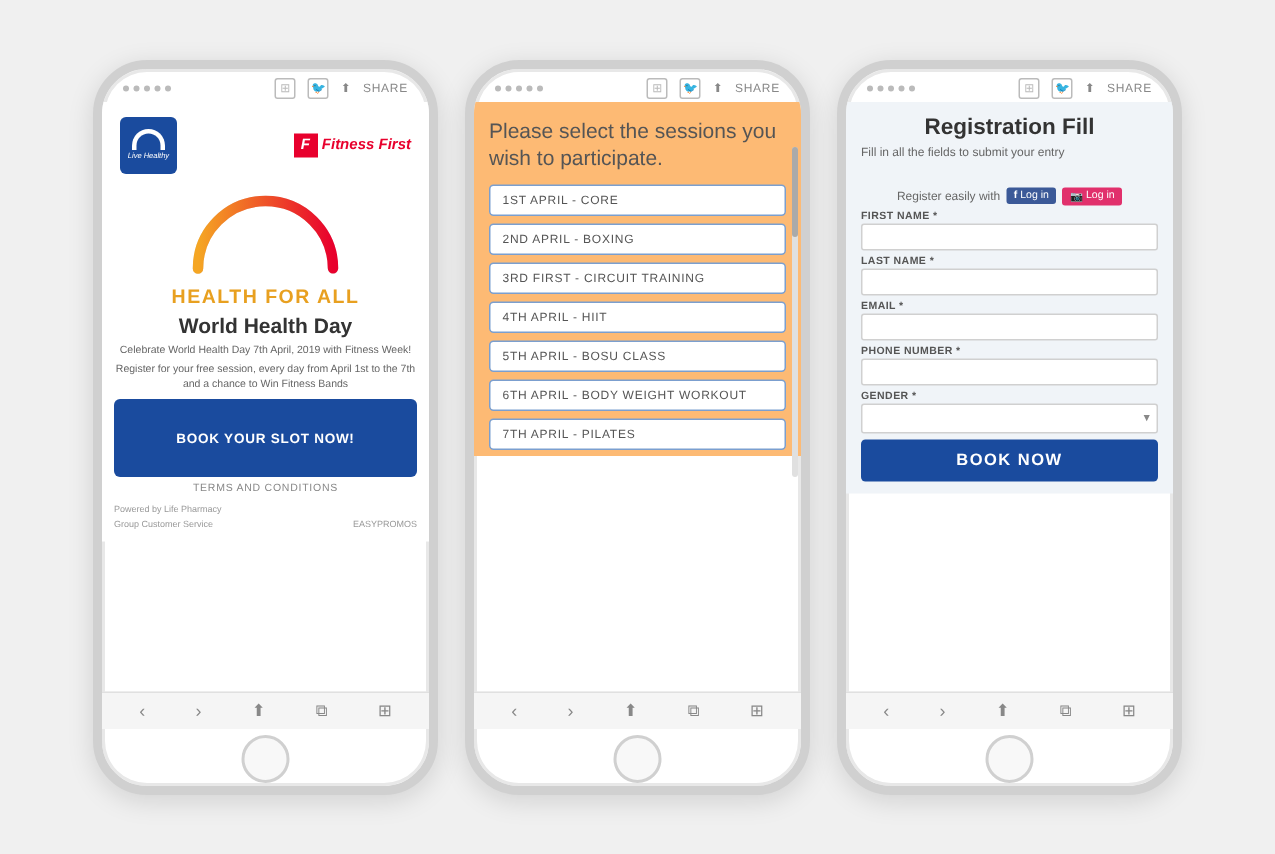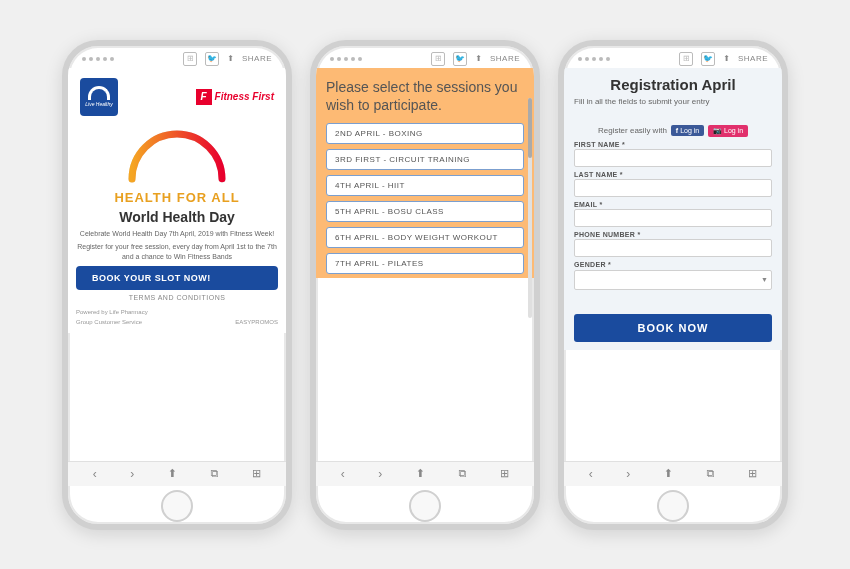--- a/index.html
+++ b/index.html
@@ -194,27 +194,27 @@
       font-size: 7px;
       color: #666;
       text-align: center;
       line-height: 1.4;
     }
     .book-slot-btn {
       background: #1a4b9e;
       color: #fff;
       border: none;
       border-radius: 4px;
-      padding: 7px 16px;
+      padding: 21px 16px;
       font-size: 9px;
       font-weight: bold;
       letter-spacing: 0.5px;
       cursor: pointer;
       width: 100%;
-      text-align: left;
+      text-align: center;
     }
     .terms-link {
       font-size: 7px;
       color: #888;
       text-align: center;
       letter-spacing: 0.5px;
       text-transform: uppercase;
     }
     .powered-by {
       font-size: 6px;
@@ -355,21 +355,21 @@
       color: #fff;
       border: none;
       border-radius: 3px;
       padding: 8px;
       font-size: 11px;
       font-weight: bold;
       letter-spacing: 1px;
       cursor: pointer;
       width: 100%;
       text-align: center;
-      margin-top: 20px;
+      margin-top: 0;
     }
     .nav-arrow {
       font-size: 12px;
       color: #888;
       cursor: pointer;
     }
   </style>
 </head>
 <body>
 
@@ -454,20 +454,21 @@
       <div class="phone-top-icons">
         <div class="phone-top-icon">⊞</div>
         <div class="phone-top-icon">🐦</div>
         <span style="font-size:8px;color:#888;">⬆</span>
         <span class="share-label">SHARE</span>
       </div>
     </div>
     <div class="phone-screen" style="position:relative;">
       <div class="screen2">
         <div class="sessions-title">Please select the sessions you wish to participate.</div>
+        <div class="session-option">1ST APRIL - CORE</div>
         <div class="session-option">2ND APRIL - BOXING</div>
         <div class="session-option">3RD FIRST - CIRCUIT TRAINING</div>
         <div class="session-option">4TH APRIL - HIIT</div>
         <div class="session-option">5TH APRIL - BOSU CLASS</div>
         <div class="session-option">6TH APRIL - BODY WEIGHT WORKOUT</div>
         <div class="session-option">7TH APRIL - PILATES</div>
       </div>
 
       <div style="position:absolute;right:2px;top:30px;width:4px;height:220px;background:#e0e0e0;border-radius:2px;">
         <div style="width:4px;height:60px;background:#aaa;border-radius:2px;margin-top:0;"></div>
@@ -494,21 +495,21 @@
       </div>
       <div class="phone-top-icons">
         <div class="phone-top-icon">⊞</div>
         <div class="phone-top-icon">🐦</div>
         <span style="font-size:8px;color:#888;">⬆</span>
         <span class="share-label">SHARE</span>
       </div>
     </div>
     <div class="phone-screen">
       <div class="screen3">
-        <div class="reg-title">Registration April</div>
+        <div class="reg-title">Registration Fill</div>
         <div class="reg-subtitle">Fill in all the fields to submit your entry</div>
         <div class="social-login-row">
           <span>Register easily with</span>
           <div class="fb-login-btn">
             <span style="font-weight:bold;">f</span>
             <span>Log in</span>
           </div>
           <div class="ig-login-btn">
             <span>📷</span>
             <span>Log in</span>

